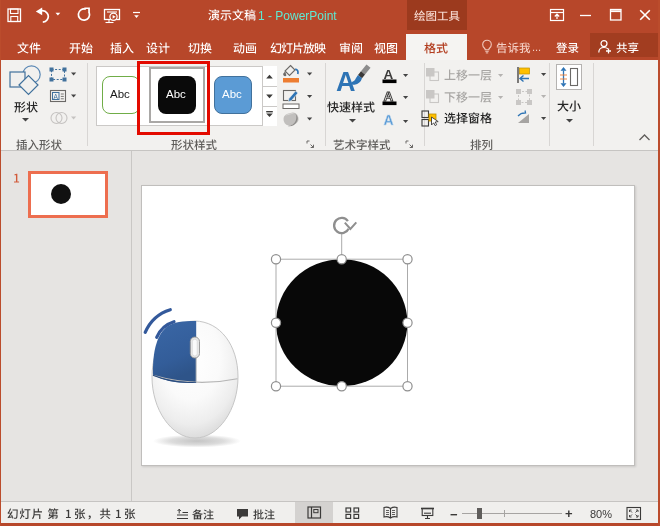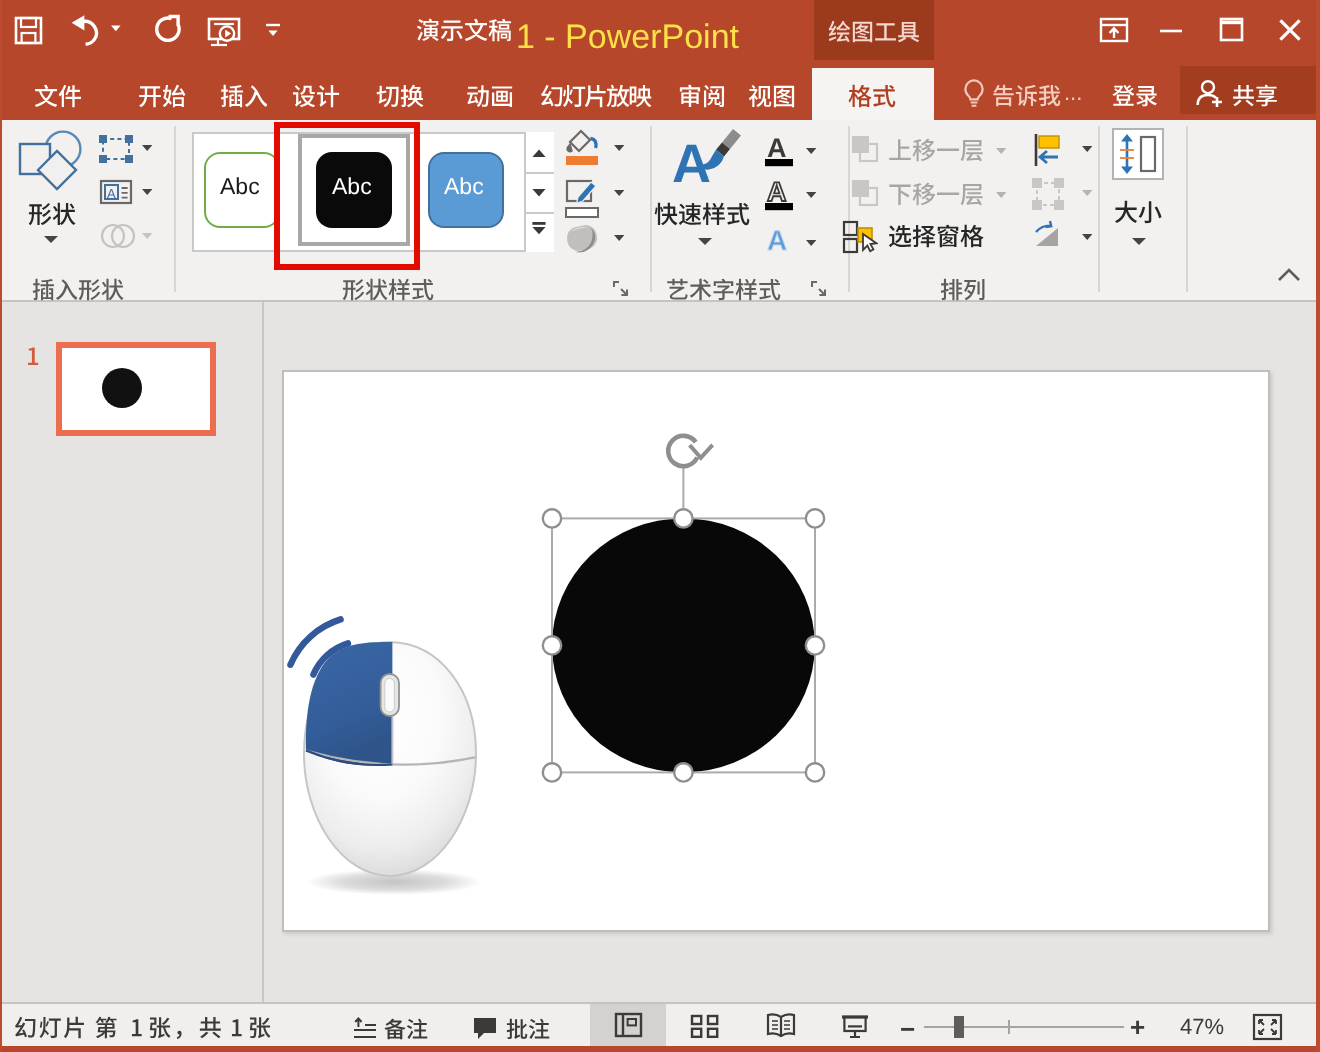--- a/index.html
+++ b/index.html
@@ -93,21 +93,21 @@
       </g>
     </svg>
 <svg style="position:absolute;left:208px;top:9px;overflow:visible" width="48.0" height="15.0">
       <g fill="#ffffff" transform="translate(0,10.56) scale(0.012000,-0.012000)">
         <use href="#g6f14" x="0"></use>
         <use href="#g793a" x="1000"></use>
         <use href="#g6587" x="2000"></use>
         <use href="#g7a3f" x="3000"></use>
       </g>
     </svg>
-<div class="lat" style="left:258px;top:8.5px;font-size:17px;color:#fde047">1 - PowerPoint</div>
+<div class="lat" style="left:258px;top:8.5px;font-size:12px;color:#5eead4">1 - PowerPoint</div>
 <svg class="abs" style="left:6px;top:7px" width="20" height="18" fill="none" stroke="#fff" stroke-width="1.3">
 <rect x="2" y="2" width="12.5" height="12.5"></rect>
 <rect x="4.5" y="2" width="7.5" height="4.5" stroke-width="1.1"></rect>
 <rect x="4.8" y="9.5" width="6.9" height="5" stroke-width="1.1"></rect>
 </svg>
 <svg class="abs" style="left:34px;top:7px" width="130" height="18" fill="none" stroke="#fff">
 <path d="M7,3.8 a6,5.8 0 0 1 6.2,8.9 q-1.5,2.2 -4.4,2.4" stroke-width="1.7"></path>
 <path d="M8.2,0.6 L1.8,4.4 L8.2,8.2 Z" fill="#fff" stroke="none"></path>
 <path d="M21.5,5.8 l2.4,2.8 l2.4,-2.8 z" fill="#fff" stroke="none"></path>
 <path d="M51.8,2.3 a5.6,5.6 0 1 0 3.4,3.3" stroke-width="1.7"></path>
@@ -575,19 +575,19 @@
 <path d="M1,1.5 l13,0" stroke-width="1.6"></path>
       <rect x="2.2" y="1.5" width="10.6" height="7"></rect>
 <path d="M4,6.2 l7,0"></path>
       <path d="M7.5,8.5 l0,3 M5,11.5 l5,0"></path>
 </svg>
 <div class="lat" style="left:450px;top:506.5px;font-size:13px;color:#3b3a39;font-weight:bold">−</div>
 <div class="abs" style="left:462px;top:513px;width:100px;height:1px;background:#a6a4a2"></div>
 <div class="abs" style="left:504px;top:510px;width:1px;height:7px;background:#a6a4a2"></div>
 <div class="abs" style="left:477px;top:508px;width:5px;height:11px;background:#5f5d5b"></div>
 <div class="lat" style="left:565px;top:506px;font-size:13px;color:#3b3a39;font-weight:bold">+</div>
-<div class="lat" style="left:590px;top:507.5px;font-size:11px;color:#3b3a39">47%</div>
+<div class="lat" style="left:590px;top:507.5px;font-size:11px;color:#3b3a39">80%</div>
 <svg class="abs" style="left:626px;top:506px" width="16" height="15" fill="none" stroke="#3b3a39" stroke-width="1.1">
 <rect x="1" y="1.5" width="13.5" height="12"></rect>
 <path d="M4,4.5 l2,2 m-2.5,-2.5 l0,2 m0,-2 l2,0 M11.5,4.5 l-2,2 m2.5,-2.5 l0,2 m0,-2 l-2,0 M4,10.5 l2,-2 m-2.5,2.5 l0,-2 m0,2 l2,0 M11.5,10.5 l-2,-2 m2.5,2.5 l0,-2 m0,2 l-2,0" stroke-width="0.9"></path>
 </svg>
 <div class="abs" style="left:0;top:0;width:1px;height:526px;background:#bb4c2c"></div>
 <div class="abs" style="left:658px;top:0;width:2px;height:526px;background:#bb4c2c"></div>
 </div>
 </body></html>

